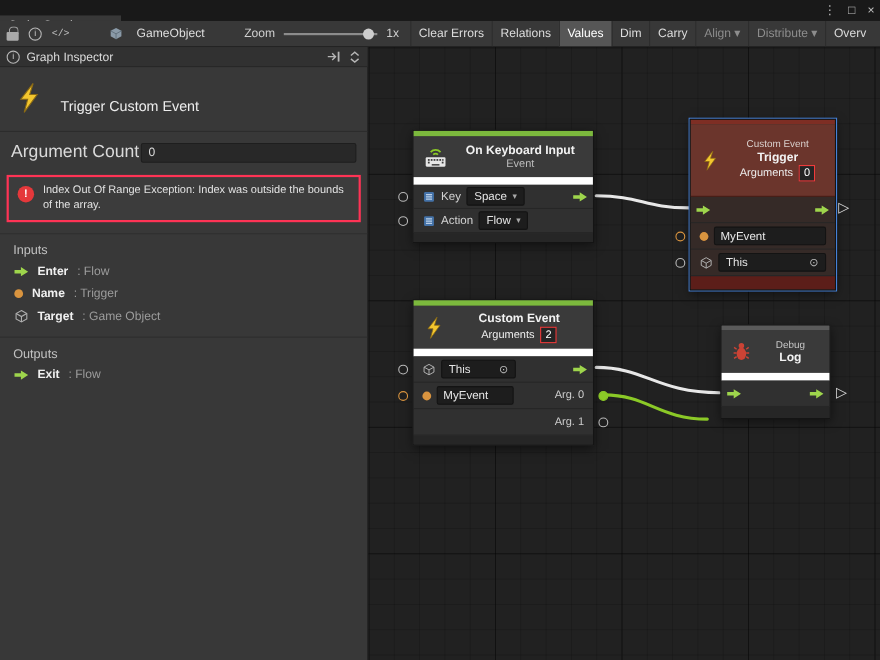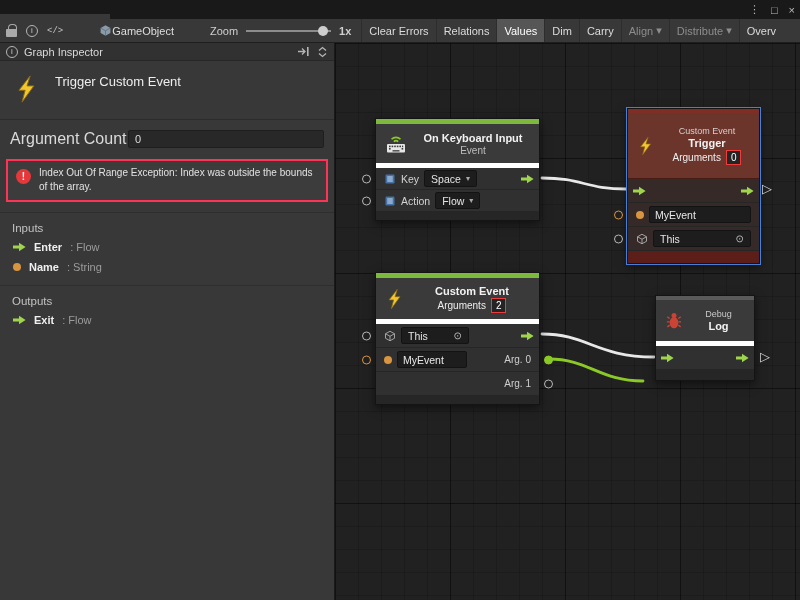--- a/index.html
+++ b/index.html
@@ -20,38 +20,38 @@
              border-bottom:1px solid #1e1e1e; display:flex; align-items:center; color:#d8d8d8;
              font-size:11px; overflow:hidden; white-space:nowrap; }
   .tb-icon { display:inline-flex; align-items:center; justify-content:center; height:24px; }
   .lock-icon { position:relative; width:11px; height:8px; background:#aaa; border-radius:1px;
                margin:4px 0 0 6px; }
   .lock-icon::before { content:""; position:absolute; top:-5px; left:2px; width:7px; height:6px;
                border:1.5px solid #aaa; border-bottom:none; border-radius:4px 4px 0 0; }
   .circle-i { display:inline-flex; width:12px; height:12px; border:1px solid #b5b5b5; border-radius:50%;
               font-size:8px; color:#cfcfcf; align-items:center; justify-content:center; }
   .code-glyph { font-size:9px; color:#c2c2c2; font-family:"Liberation Mono", monospace; }
-  .go-label { margin-left:0; color:#dedede; }
+  .go-label { margin-left:12px; color:#dedede; }
   .zoom-label { margin-left:36px; color:#cfcfcf; }
   .slider { position:relative; width:85px; height:2px; background:#8c8c8c; margin:0 8px; }
   .slider-handle { position:absolute; left:72px; top:-4px; width:10px; height:10px; border-radius:50%;
                    background:#cdcdcd; }
-  .zoom-value { color:#cfcfcf; margin-right:10px;font-weight:bold; }
+  .zoom-value { color:#cfcfcf; margin-right:10px; }
   .tbtn { height:24px; display:inline-flex; align-items:center; padding:0 7px; gap:3px;
           border-left:1px solid #2d2d2d; color:#dcdcdc; cursor:default; }
   .tbtn.active { background:#565656; color:#fff; }
   .tbtn.disabled { color:#8d8d8d; }
 
   
   .inspector { position:absolute; top:43px; left:0; width:335px; height:557px; background:#383838;
                border-right:1px solid #1a1a1a; color:#dcdcdc; }
   .insp-header { height:18px; background:#313131; border-bottom:1px solid #272727; display:flex;
                  align-items:center; gap:6px; padding:0 6px; font-size:11px; color:#dadada; }
   .ih-icons { margin-left:auto; display:flex; gap:7px; align-items:center; }
-  .insp-title { display:flex; align-items:flex-start; gap:13px; padding:13px 12px 15px;
+  .insp-title { display:flex; align-items:flex-end; gap:13px; padding:13px 12px 15px;
                 border-bottom:1px solid #2c2c2c; }
   .insp-title-text { font-size:13px; color:#ededed; }
   .insp-field { display:flex; align-items:center; padding:10px 10px 8px; }
   .insp-field label { font-size:16px; color:#dadada; width:118px; flex:none; }
   .insp-input { flex:1; background:#282828; border:1px solid #1e1e1e; border-radius:2px;
                 color:#dcdcdc; font-size:11px; padding:2px 6px; height:18px;
                 font-family:"Liberation Sans", sans-serif; outline:none; }
   .error-box { margin:3px 6px 10px; border:2px solid #ff3355; background:#3c3c3c; display:flex;
                gap:8px; padding:5px 8px 6px; align-items:flex-start; }
   .error-icon { width:15px; height:15px; border-radius:50%; background:#e5383b; color:#fff;
@@ -77,21 +77,21 @@
             background-size:115px 115px, 115px 115px, 23px 23px, 23px 23px; }
   .wires { position:absolute; left:0; top:0; z-index:1; pointer-events:none; }
 
   .node { position:absolute; z-index:2; background:#2e2e2e; border:1px solid #141414;
           box-shadow:0 3px 9px rgba(0,0,0,0.5); font-size:11px; color:#dcdcdc; }
   .strip { height:5px; }
   .strip.green { background:#7cb93d; }
   .strip.gray { background:#5a5a5a; height:4px; }
   .strip.red { background:#7e2e24; height:4px; }
   .nheader { display:flex; align-items:center; gap:7px; padding:4px 8px;
-             background:#3a3a3a; border-bottom:5px solid #ffffff; }
+             background:#3a3a3a; border-bottom:7px solid #ffffff; }
   .nheader.maroon { background:#6b352c; border-bottom:1px solid #471c15; }
   .ncol { flex:1; display:flex; flex-direction:column; align-items:center; gap:1px; }
   .ncat { font-size:9px; color:#d8cfcc; }
   .ntitle { font-size:11px; font-weight:bold; color:#f2f2f2; }
   .nsub { font-size:10px; color:#bdbdbd; }
   .nargs { font-size:10px; color:#eee; display:flex; align-items:center; }
   .badge { display:inline-block; border:1px solid #ee3b3b; background:#242424; color:#fff;
            padding:0 4px; font-size:10px; line-height:13px; margin-left:5px; }
   .nrow { position:relative; display:flex; align-items:center; gap:5px; padding:0 8px;
           height:24px; background:#303030; border-bottom:1px solid #262626; }
@@ -230,21 +230,29 @@
     <div class="port-row">
       <svg width="13" height="10" viewBox="0 0 13 10">
           <path d="M0 3.4 H6 V0.8 L12.6 5 L6 9.2 V6.6 H0 Z" fill="#9ed54c"></path>
         </svg>
       <span class="pname">Enter</span>
       <span class="ptype">: Flow</span>
     </div>
     <div class="port-row">
       <span class="dot-orange"></span>
       <span class="pname">Name</span>
-      <span class="ptype">: String</span>
+      <span class="ptype">: Trigger</span>
+    </div>
+    <div class="port-row">
+      <svg width="13" height="13" viewBox="0 0 24 24" fill="none" stroke="#b0b0b0" stroke-width="1.8">
+          <path d="M12 2.5 L21 7.5 V16.5 L12 21.5 L3 16.5 V7.5 Z"></path>
+          <path d="M3 7.5 L12 12.5 L21 7.5 M12 12.5 V21.5"></path>
+        </svg>
+      <span class="pname">Target</span>
+      <span class="ptype">: Game Object</span>
     </div>
 
     <div class="insp-section">Outputs</div>
     <div class="port-row">
       <svg width="13" height="10" viewBox="0 0 13 10">
           <path d="M0 3.4 H6 V0.8 L12.6 5 L6 9.2 V6.6 H0 Z" fill="#9ed54c"></path>
         </svg>
       <span class="pname">Exit</span>
       <span class="ptype">: Flow</span>
     </div>

